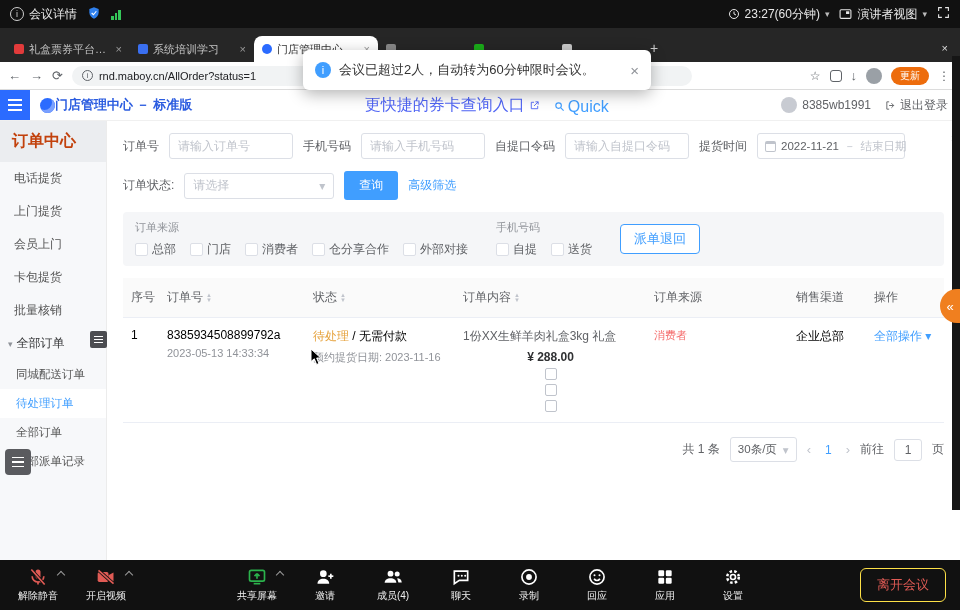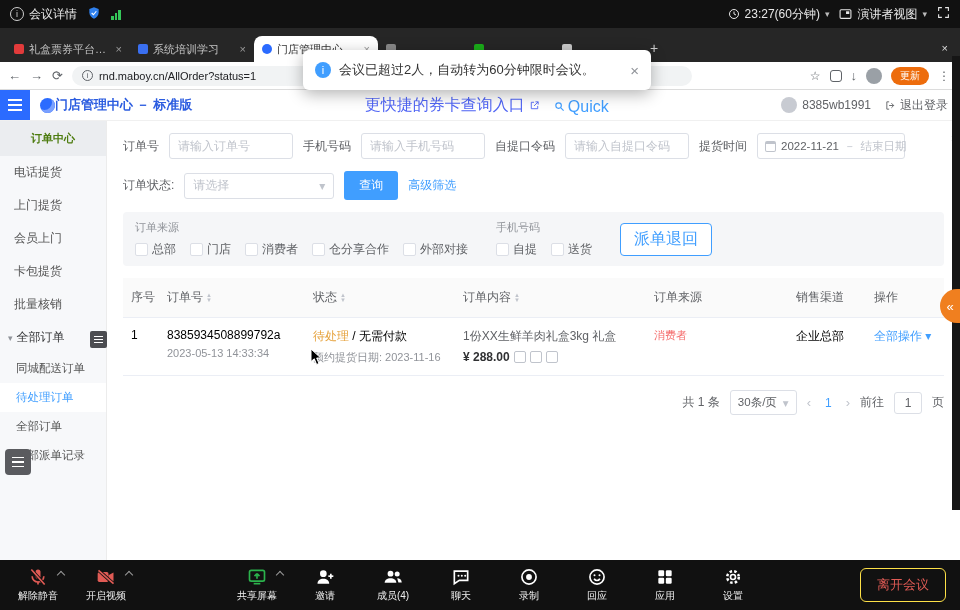--- a/index.html
+++ b/index.html
@@ -51,21 +51,21 @@
   .hquick { display:flex; align-items:flex-end; gap:14px; font-size:16px; }
   .quick-entry { color:#5166f5; display:flex; align-items:center; gap:4px; }
   .quick-link { color:#409eff; display:flex; align-items:center; gap:3px; }
   .huser { display:flex; align-items:center; gap:14px; margin-right:12px; font-size:12px; color:#606266; }
   .huser .uicon { width:16px; height:16px; border-radius:50%; background:#c8cbd2; }
   .userline { display:flex; align-items:center; gap:5px; }
   .logout { display:flex; align-items:center; gap:4px; color:#606266; }
 
   .appbody { flex:1; display:flex; min-height:0; }
   .sidebar { flex:0 0 107px; background:#f7f8fa; border-right:1px solid #ececec; font-size:12px; color:#555; }
-  .sb-title { background:#ebedf0; font-weight:bold; color:#4d7c0f; padding:10px 12px; font-size:11px;text-align:center; }
+  .sb-title { background:#ebedf0; font-weight:bold; color:#c2410c; padding:10px 12px; font-size:16px; }
   .sb-item { padding:8px 14px; }
   .sb-group { padding:8px 8px; color:#303133; display:flex; align-items:center; gap:4px; }
   .sb-group .tri { font-size:9px; color:#909399; }
   .sb-sub { padding:7px 8px 7px 16px; font-size:11.5px; }
   .sb-sub.active { color:#409eff; background:#fff; }
 
   .main { flex:1; padding:12px 16px; position:relative; background:#fff; min-width:0; }
   .frow { display:flex; align-items:center; gap:10px; font-size:12px; color:#606266; flex-wrap:nowrap; }
   .frow + .frow { margin-top:12px; }
   .flabel { white-space:nowrap; }
@@ -76,34 +76,34 @@
   .dim { color:#c0c4cc; }
   .sel { width:150px; height:26px; border:1px solid #dcdfe6; border-radius:3px; display:flex; align-items:center; justify-content:space-between; padding:0 8px; color:#c0c4cc; font-size:12px; background:#fff; }
   .btn-primary { background:#409eff; color:#fff; border:none; border-radius:3px; padding:6px 15px; font-size:12px; font-family:"Liberation Sans",sans-serif; }
   .link-blue { color:#409eff; font-size:12px; }
 
   .fpanel { margin-top:12px; background:#f5f6f8; border-radius:4px; padding:8px 12px; display:flex; align-items:center; gap:28px; }
   .glabel { font-size:11px; color:#909399; margin-bottom:6px; }
   .opts { display:flex; gap:14px; align-items:center; font-size:12px; color:#606266; }
   .opt { display:flex; align-items:center; gap:4px; white-space:nowrap; }
   .cb { width:13px; height:13px; border:1px solid #dcdfe6; background:#fff; border-radius:2px; display:inline-block; flex-shrink:0; }
-  .btn-outline { border:1px solid #409eff; color:#409eff; background:#fff; border-radius:4px; padding:5px 13px; font-size:16px; font-family:"Liberation Sans",sans-serif; }
+  .btn-outline { border:1px solid #409eff; color:#409eff; background:#fff; border-radius:4px; padding:5px 13px; font-size:13px; font-family:"Liberation Sans",sans-serif; }
 
   .tbl { margin-top:12px; font-size:12px; }
   .thead { display:flex; background:#fafafa; color:#606266; border-bottom:1px solid #ebeef5; align-items:center; }
   .th { padding:11px 8px; display:flex; align-items:center; white-space:nowrap; }
   .trow { display:flex; border-bottom:1px solid #ebeef5; align-items:flex-start; }
   .td { padding:10px 8px; }
   .c0{width:36px;} .c1{width:146px;} .c2{width:150px;} .c3{flex:1;min-width:0;} .c4{width:142px;} .c5{width:78px;} .c6{width:78px;}
   .sort { display:inline-flex; flex-direction:column; margin-left:3px; }
   .sort i { font-style:normal; font-size:6px; line-height:5px; color:#c0c4cc; }
   .gray-sub { color:#909399; font-size:11px; margin-top:5px; }
   .status-orange { color:#e6a23c; }
   .src-red { color:#f56c6c; font-size:11px; }
-  .price { color:#303133; font-weight:bold; margin-top:5px; display:flex; align-items:center; gap:4px; }
+  .price { color:#303133; font-weight:bold; margin-top:5px; display:flex; align-items:center; gap:4px;flex-direction:column; }
   .mini-ic { width:12px; height:12px; border:1px solid #c0c4cc; border-radius:2px; display:inline-block; }
   .action-link { color:#409eff; white-space:nowrap; }
 
   .pagerow { display:flex; justify-content:flex-end; align-items:center; gap:10px; margin-top:14px; font-size:12px; color:#606266; }
   .size-sel { border:1px solid #dcdfe6; border-radius:3px; padding:4px 7px; display:flex; gap:6px; align-items:center; font-size:11.5px; color:#606266; }
   .pg-arrow { color:#c0c4cc; font-size:13px; }
   .pg-num { color:#409eff; padding:0 4px; }
   .goto-input { width:28px; height:22px; border:1px solid #dcdfe6; border-radius:3px; text-align:center; font-size:12px; color:#606266; font-family:"Liberation Sans",sans-serif; }
   .collapse-btn { position:absolute; top:10px; right:4px; color:#909399; font-size:12px; letter-spacing:-2px; }
 

